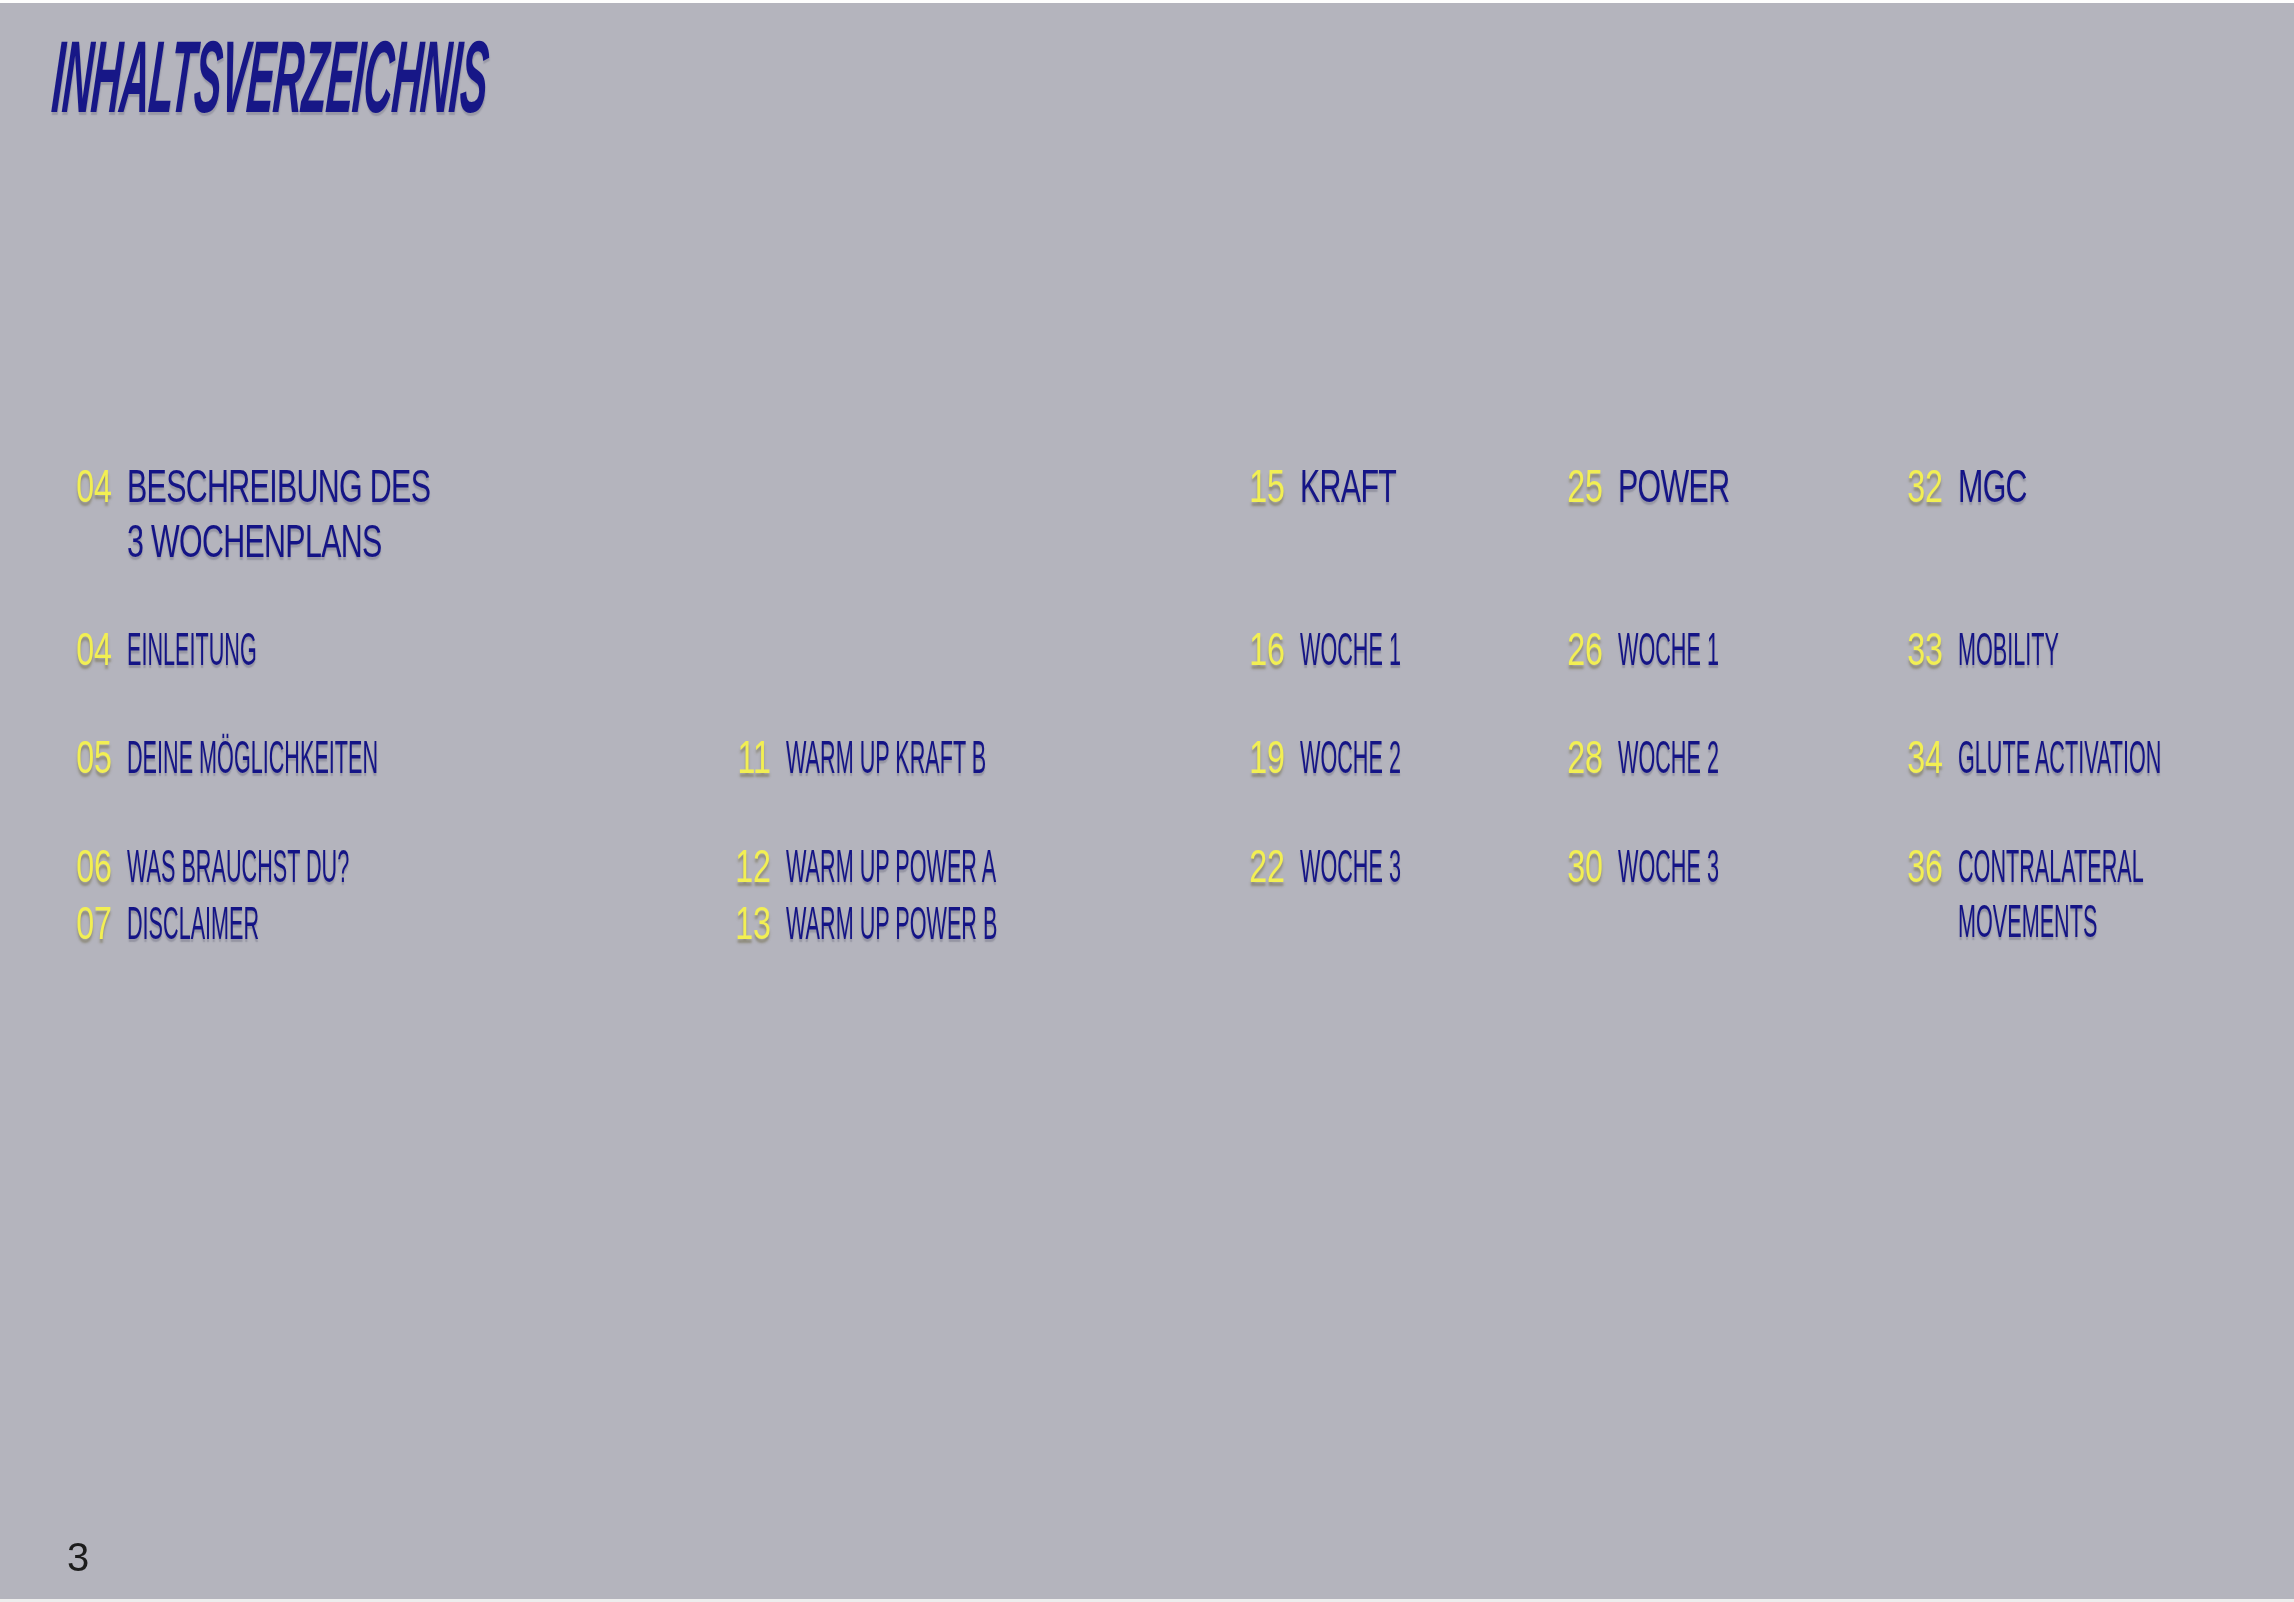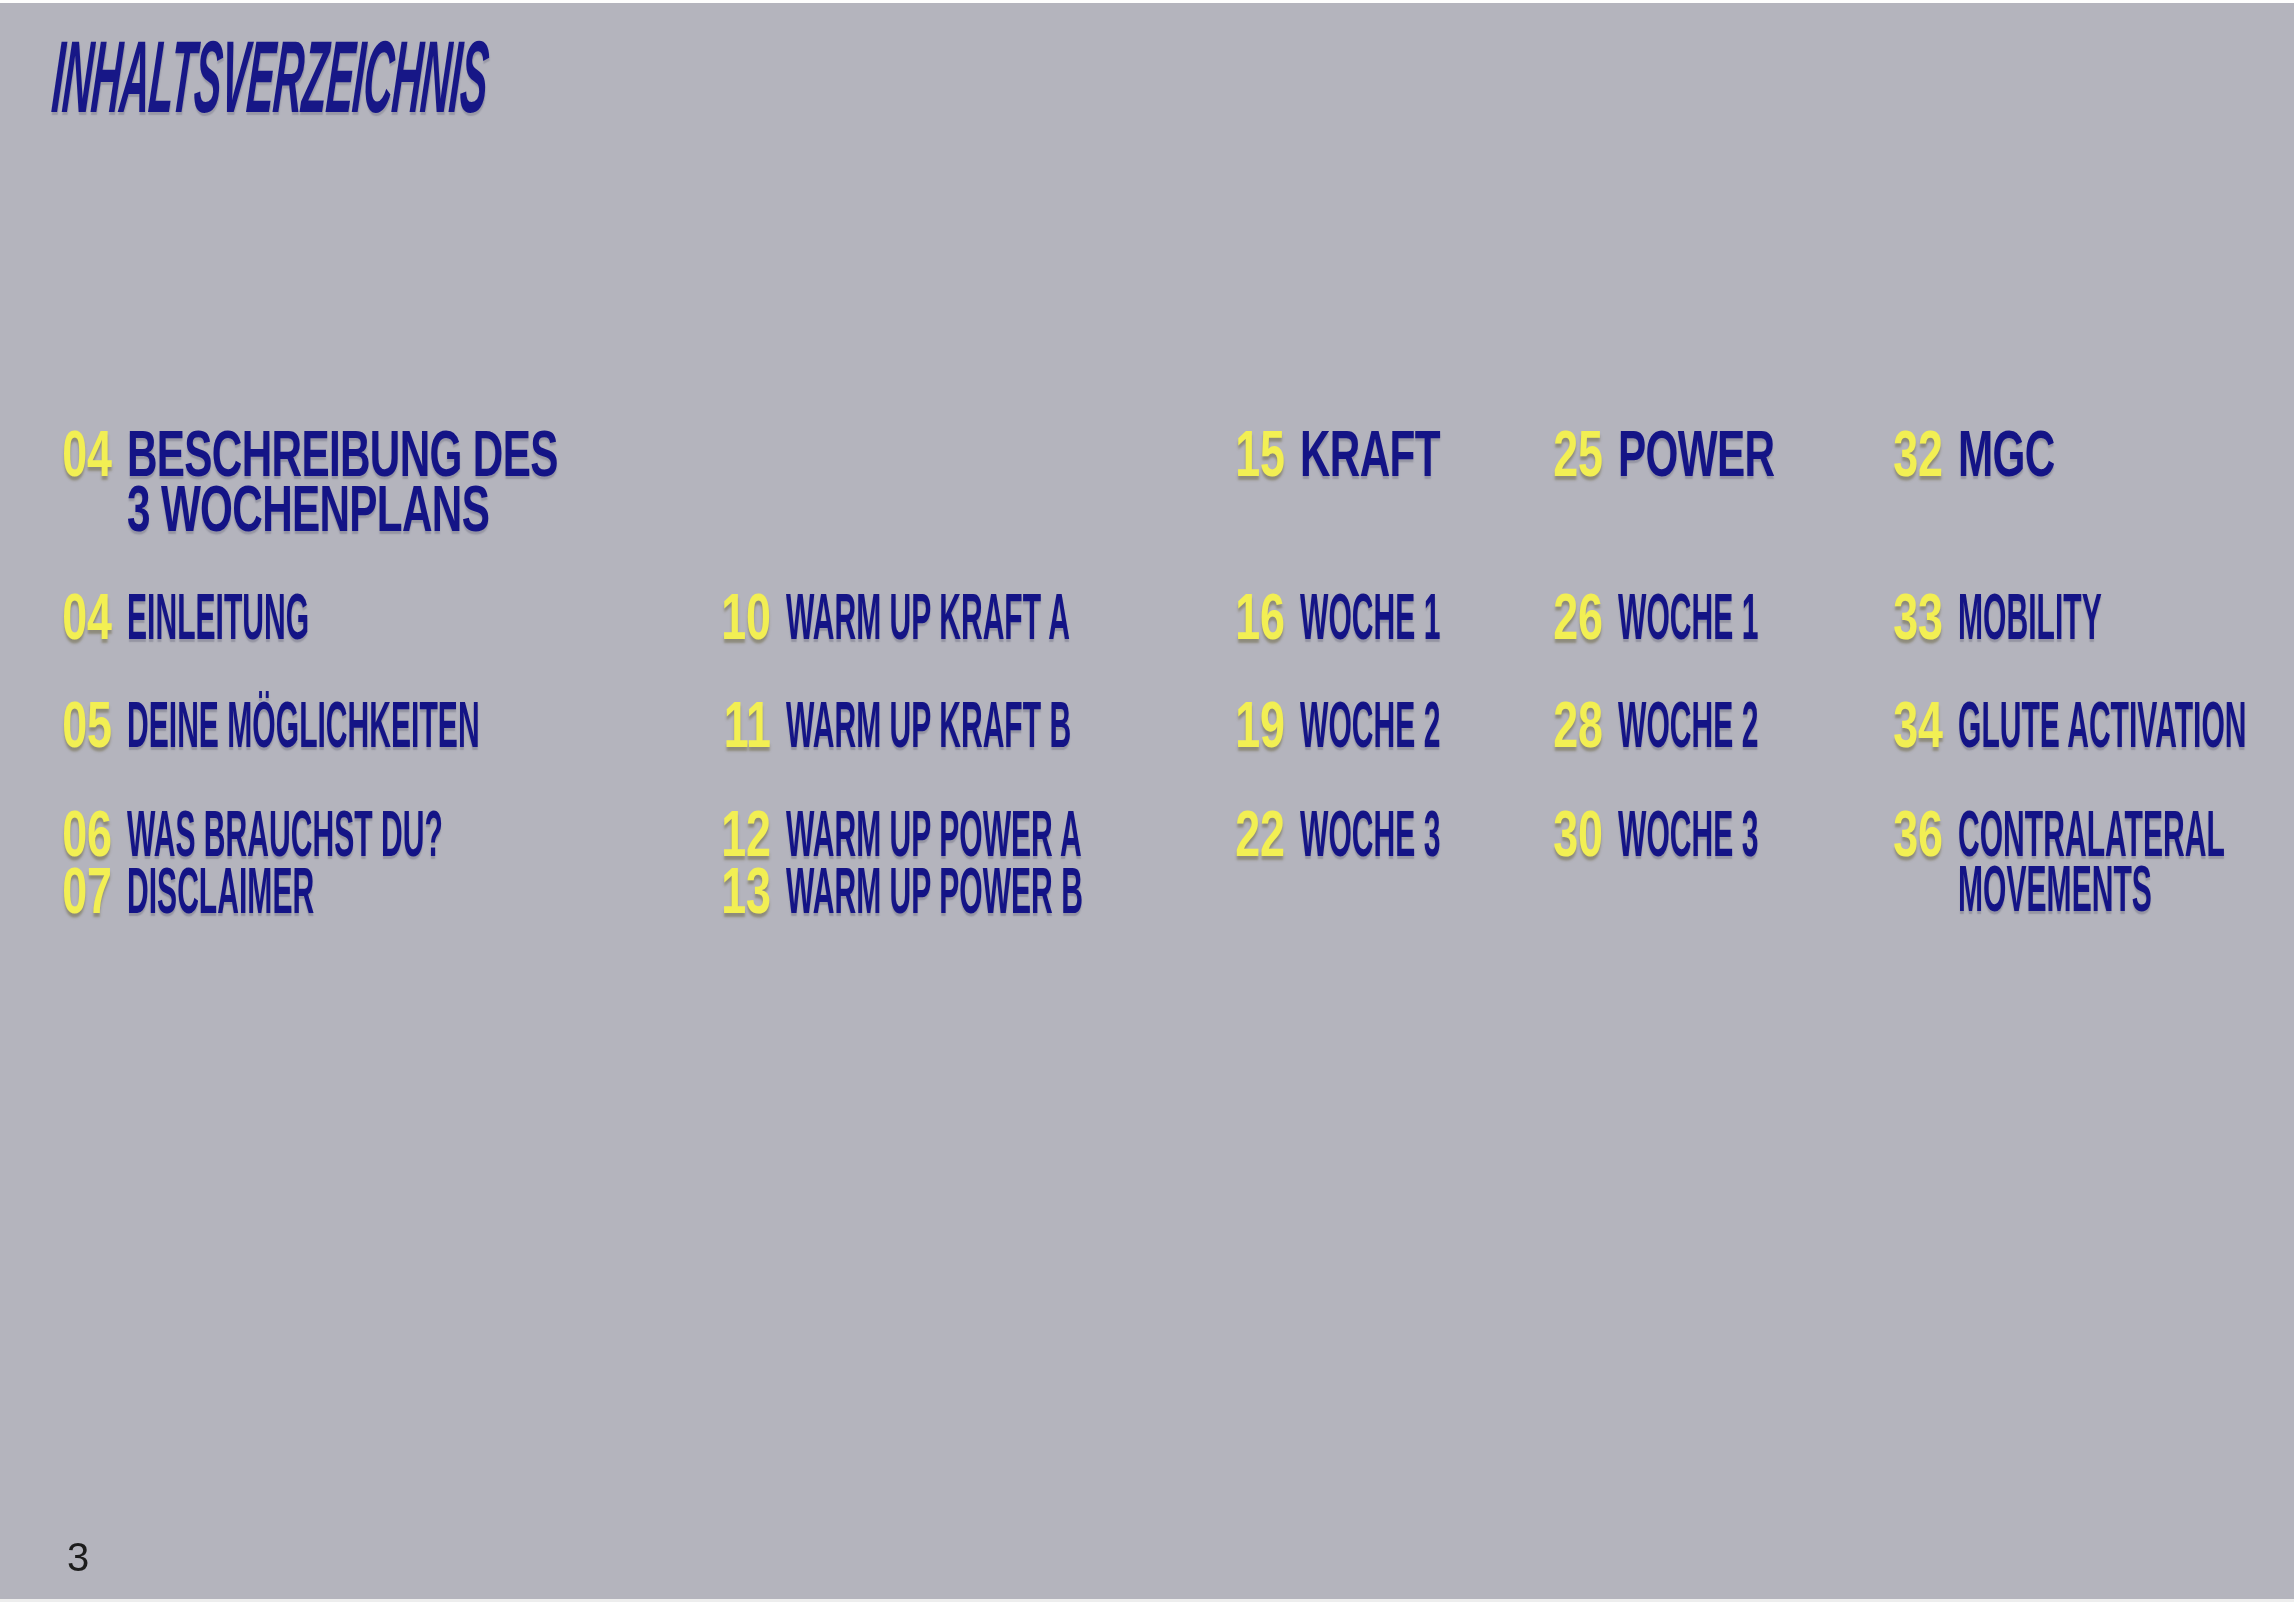--- a/index.html
+++ b/index.html
@@ -19,22 +19,23 @@
     position:absolute;left:50px;top:19px;margin:0;
     font-size:102px;font-weight:bold;font-style:italic;
     color:#171787;letter-spacing:-1.9px;white-space:nowrap;
     transform-origin:0 85%;
     transform:scaleX(0.40) skewX(-10deg);
     text-shadow:1.9px 2.9px 1.9px rgba(70,70,95,0.25);
   }
 
   .row{
     position:absolute;
-    color:#141486;font-weight:bold;font-size:64px;line-height:55px;
+    color:#141486;font-weight:normal;font-size:46px;line-height:55px;
     white-space:nowrap;
+    margin-top:32px;
   }
   .num{
     position:absolute;left:-101px;top:0;width:86px;text-align:right;
     color:#f2ef53;
     transform-origin:100% 50%;transform:scaleX(0.70);
     text-shadow:0 3.8px 2.9px rgba(95,88,45,0.45);
   }
   .lbl{
     display:inline-block;
     transform-origin:0 50%;transform:scaleX(0.47);
@@ -76,24 +77,20 @@
   </div>
   <div class="row c0 r3">
     <span class="num">06</span>
     <span class="lbl">WAS BRAUCHST DU?</span>
   </div>
   <div class="row c0 r4">
     <span class="num">07</span>
     <span class="lbl">DISCLAIMER</span>
   </div>
 
-  <div class="row c1 r1">
-    <span class="num">10</span>
-    <span class="lbl">WARM UP KRAFT A</span>
-  </div>
   <div class="row c1 r2">
     <span class="num">11</span>
     <span class="lbl">WARM UP KRAFT B</span>
   </div>
   <div class="row c1 r3">
     <span class="num">12</span>
     <span class="lbl">WARM UP POWER A</span>
   </div>
   <div class="row c1 r4">
     <span class="num">13</span>

